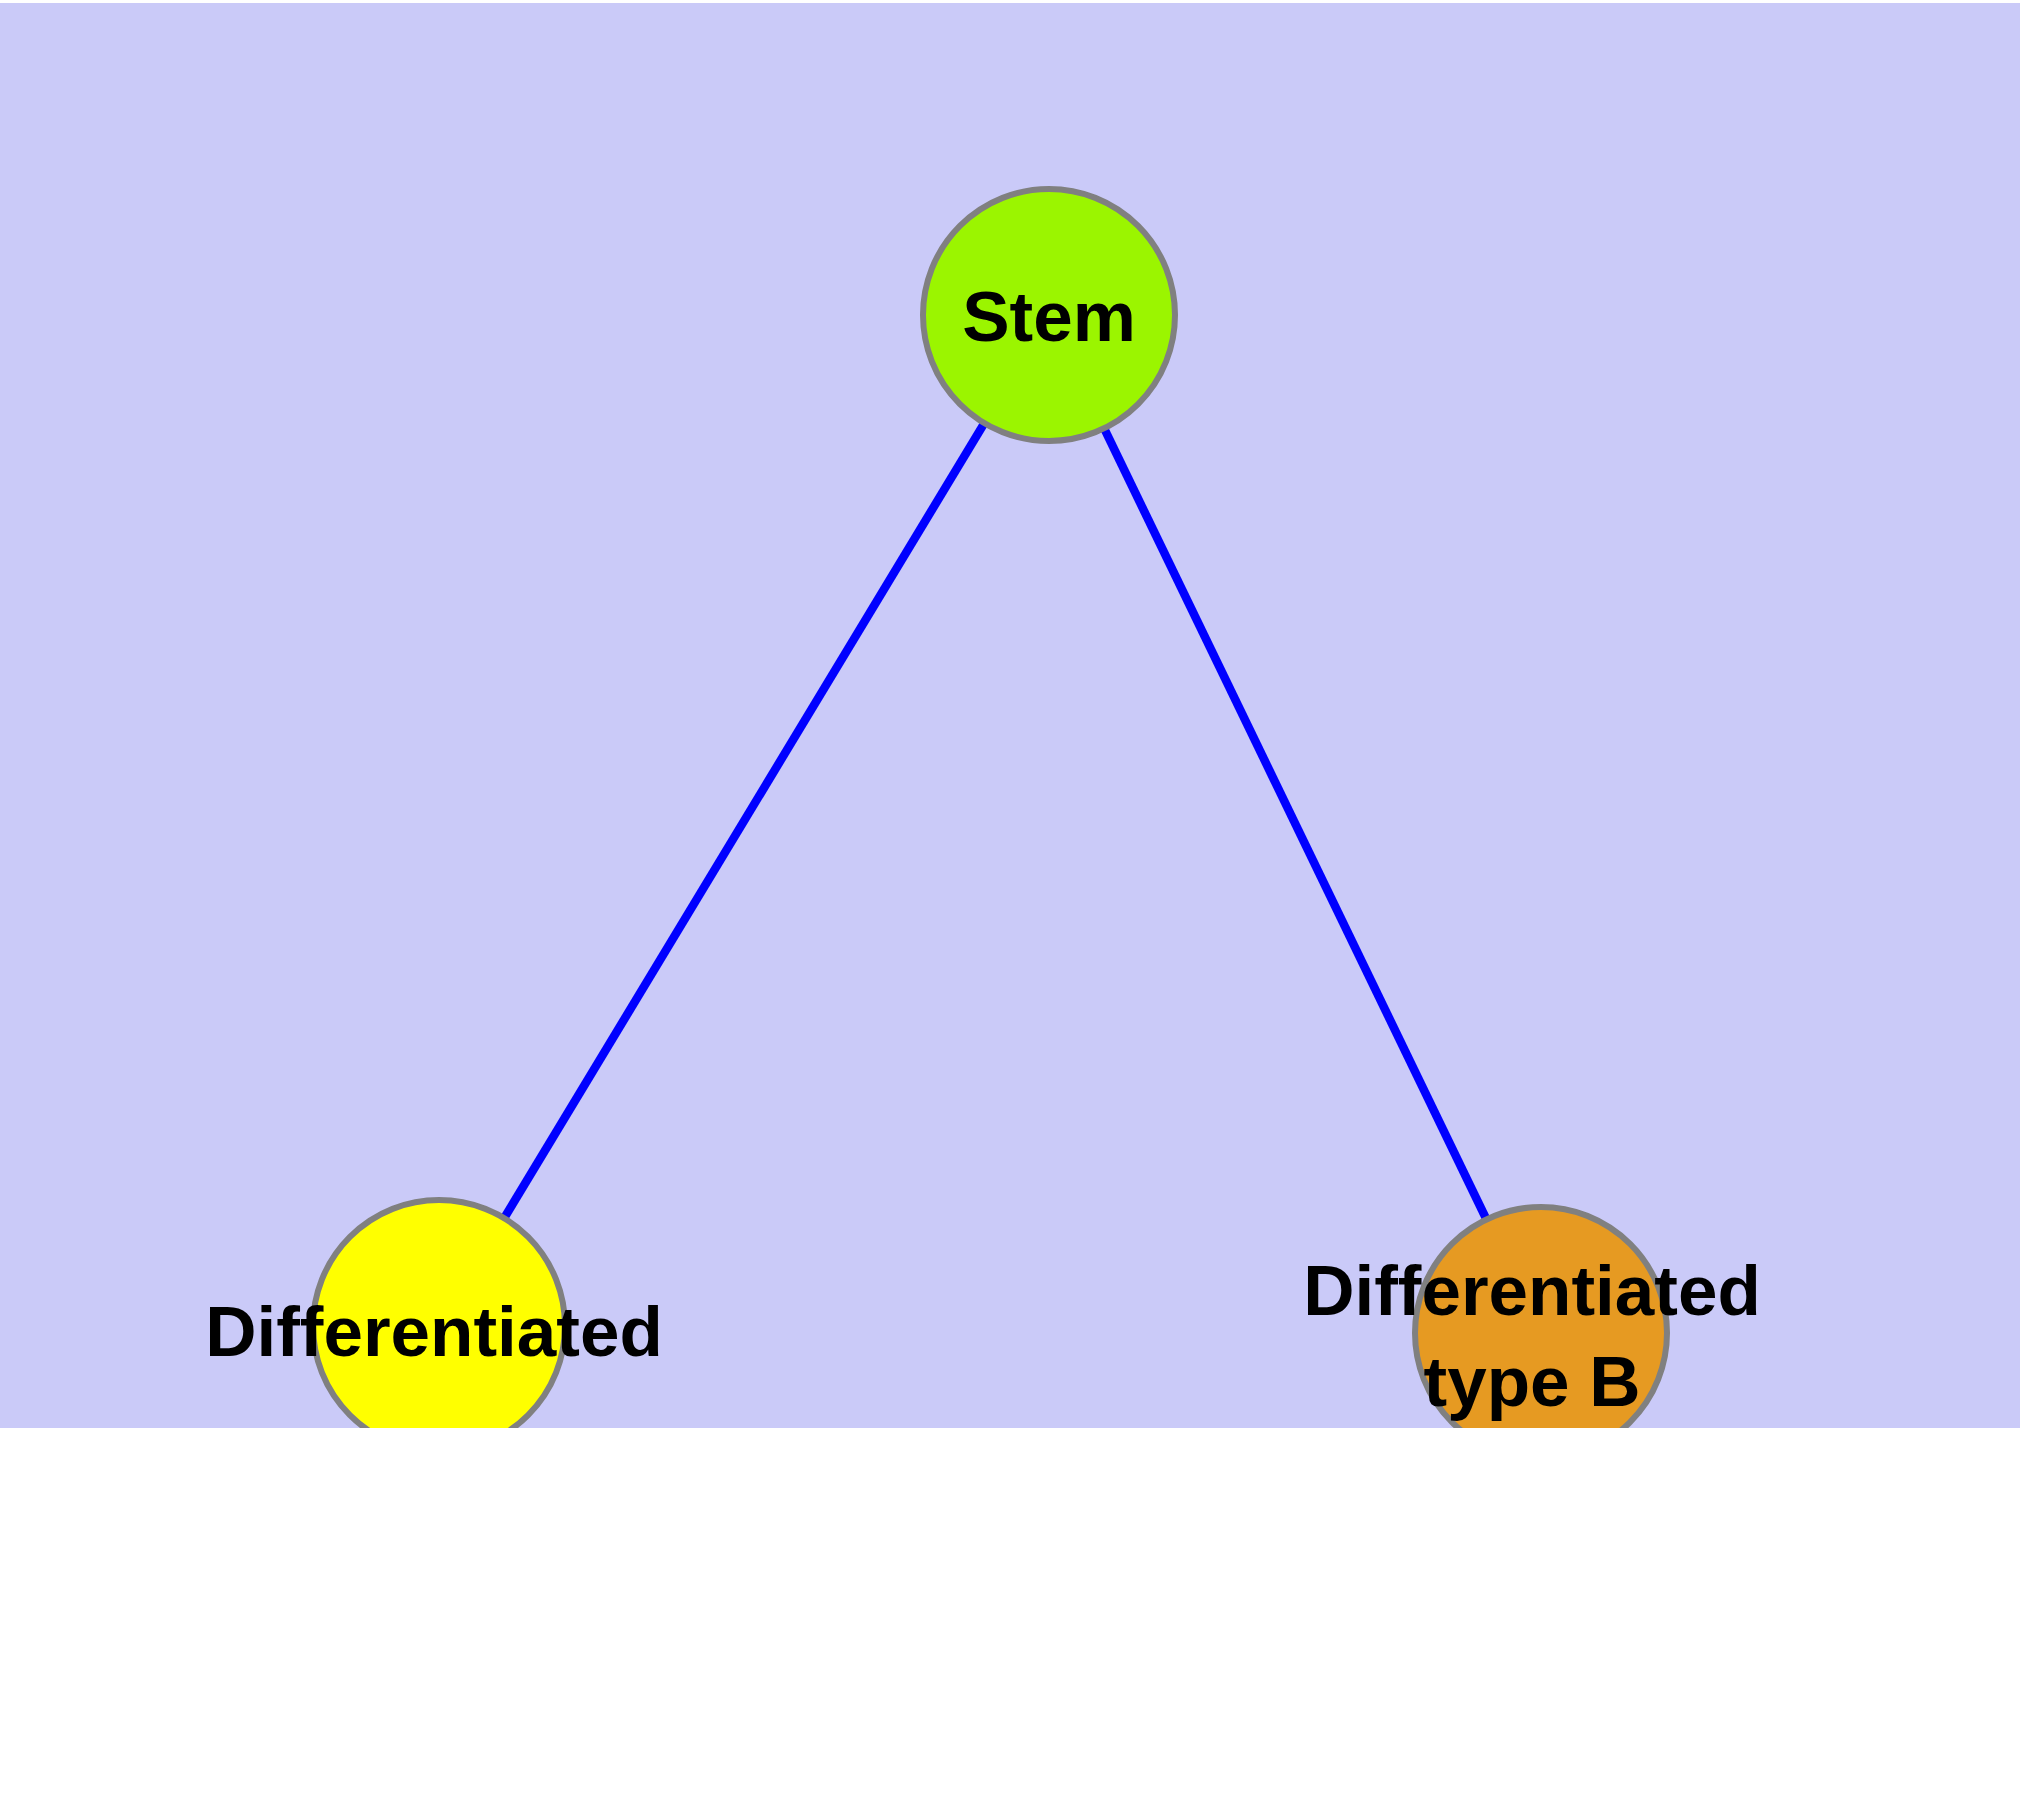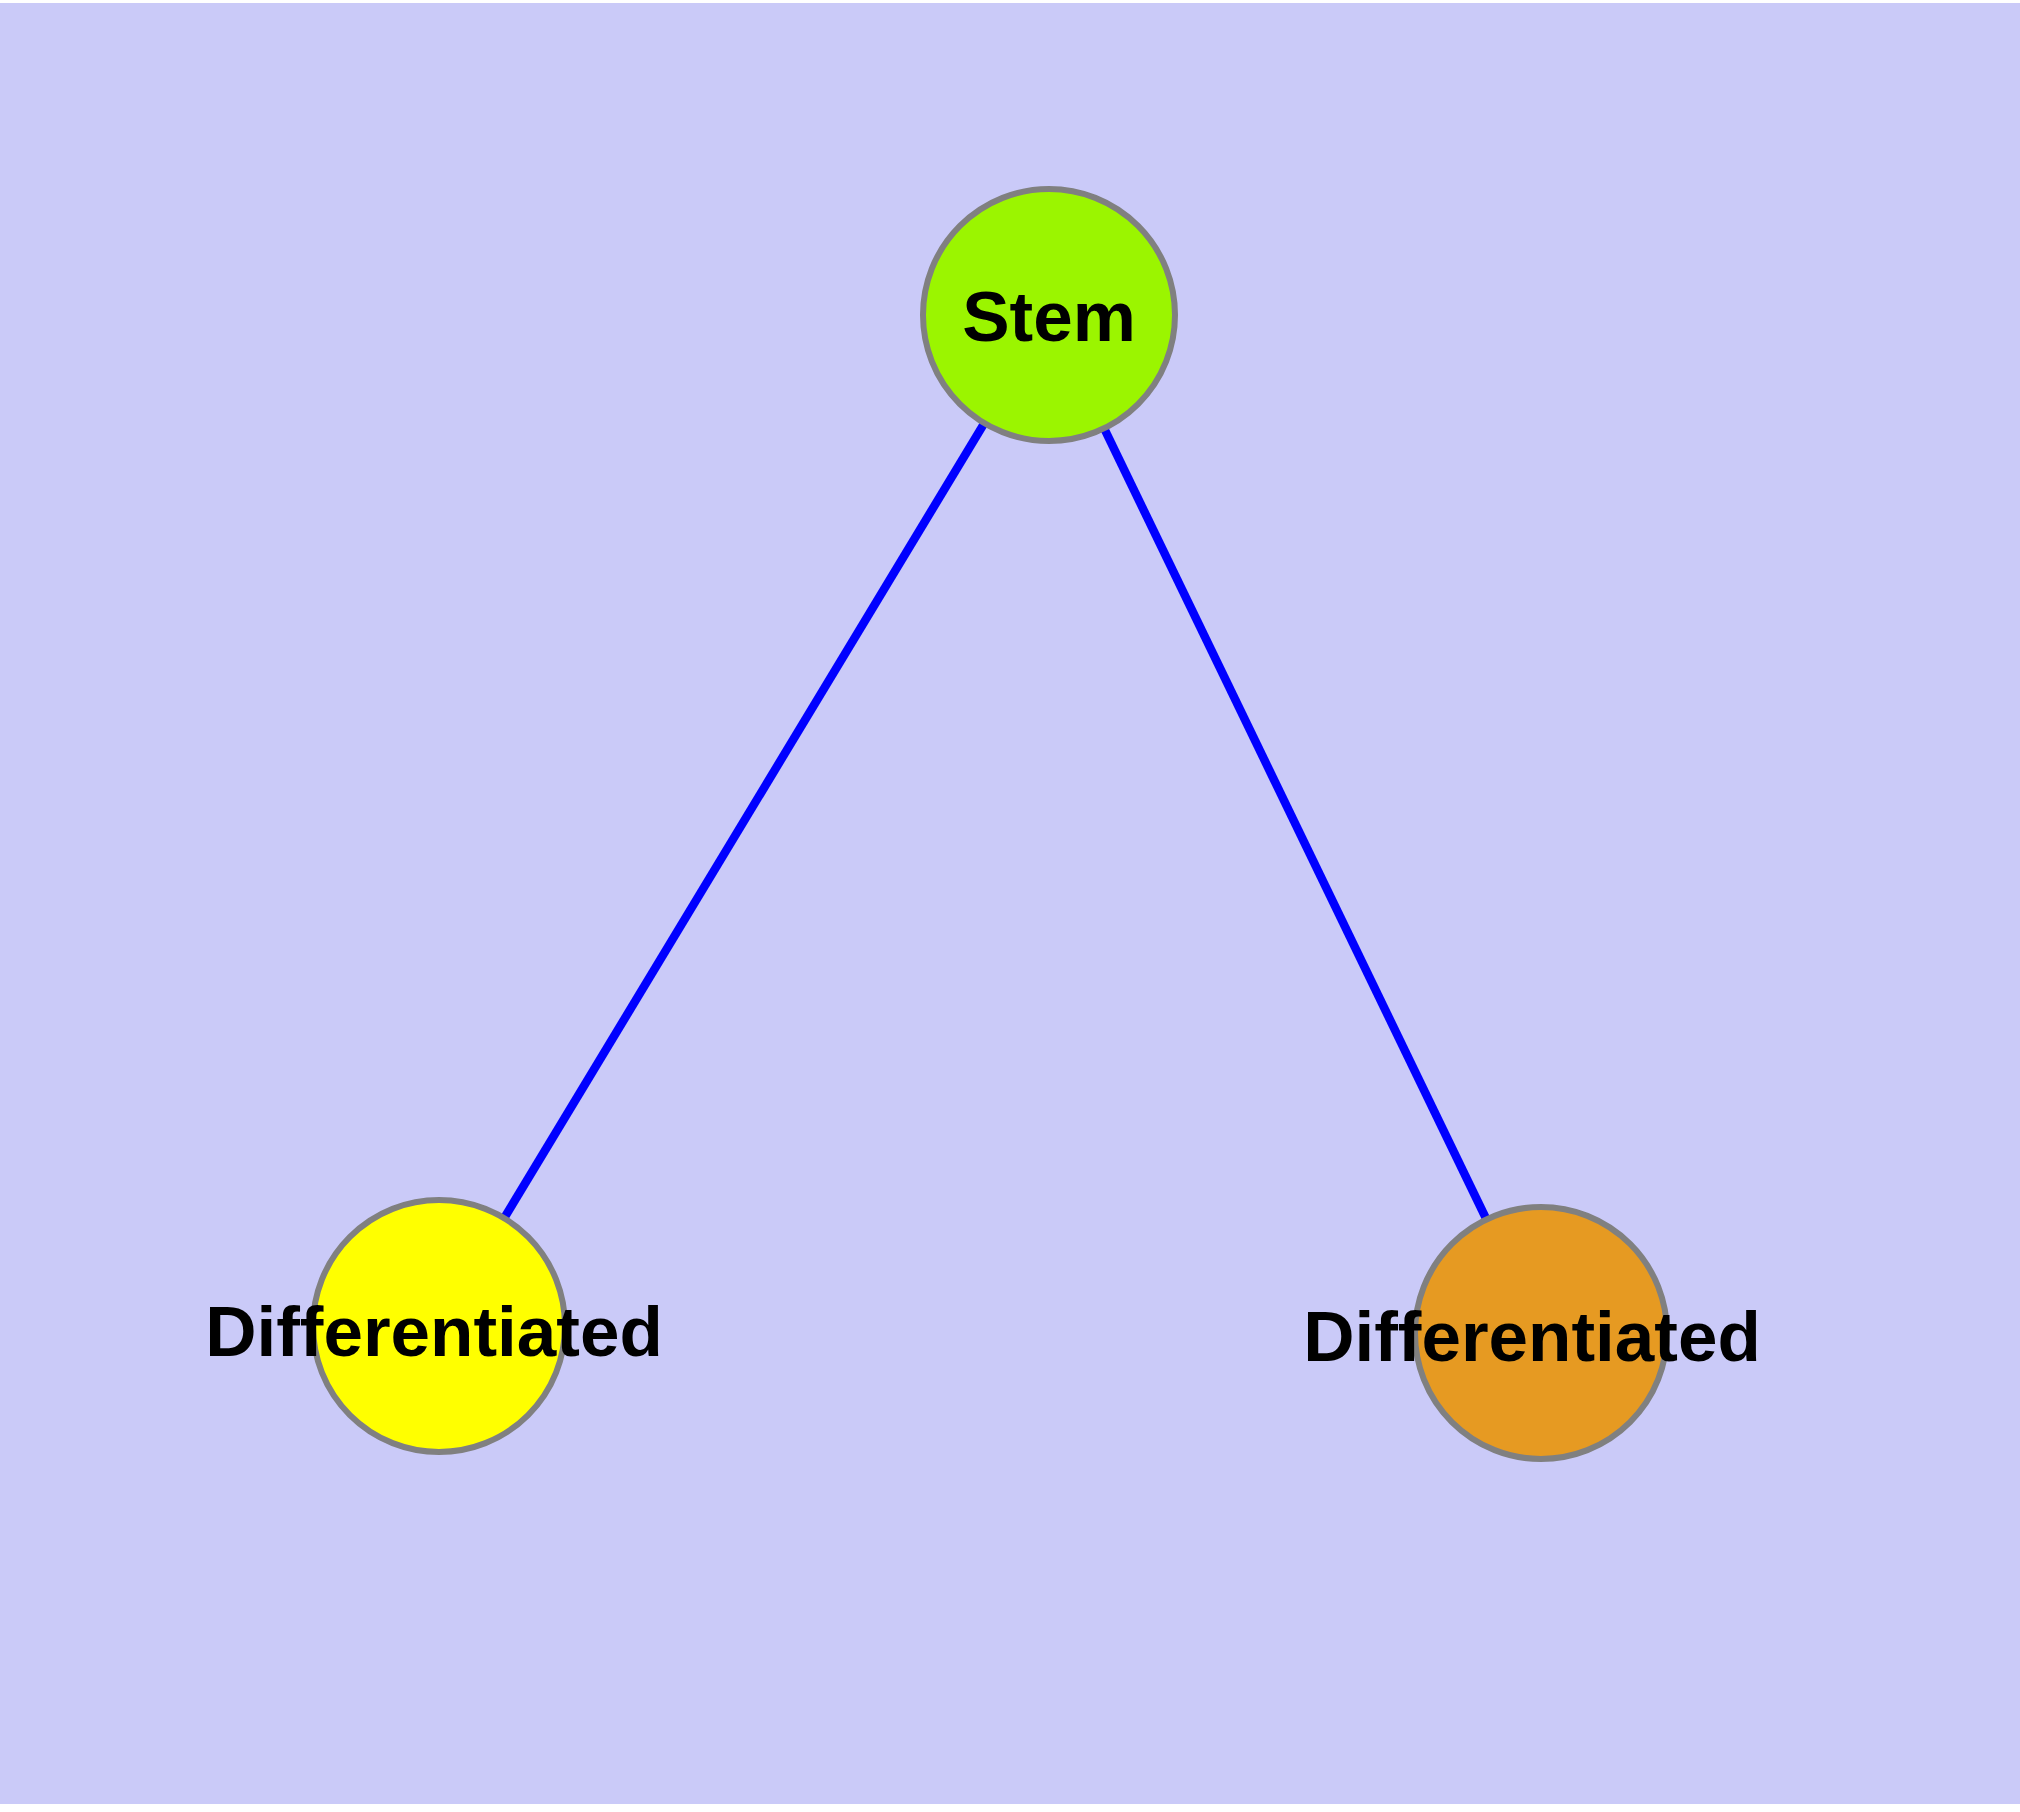--- a/index.html
+++ b/index.html
@@ -3,21 +3,21 @@
 <meta charset="utf-8">
 <style>
   html, body {
     margin: 0;
     padding: 0;
     background: #ffffff;
   }
   #canvas {
     position: relative;
     width: 2021px;
-    height: 1804px;
+    height: 1428px;
     overflow: hidden;
     font-family: "Liberation Sans", sans-serif;
   }
   .top-strip {
     position: absolute;
     top: 0;
     left: 0;
     width: 100%;
     height: 2.5px;
     z-index: 4;
@@ -78,16 +78,17 @@
   <div class="node" id="node-type-b" style="background-color: rgb(230, 154, 34); border-color: rgb(128, 128, 128);"></div>
 
   <div class="node-label" id="label-stem" style="color: rgb(0, 0, 0);">Stem</div>
 
   <div class="node-label" id="label-type-a" style="color: rgb(0, 0, 0);">
     <span>Differentiated</span><br>
   </div>
 
   <div class="node-label" id="label-type-b" style="color: rgb(0, 0, 0);">
     <span>Differentiated</span><br>
+    <span>type B</span>
   </div>
 
 </div>
 
 
 </body></html>

